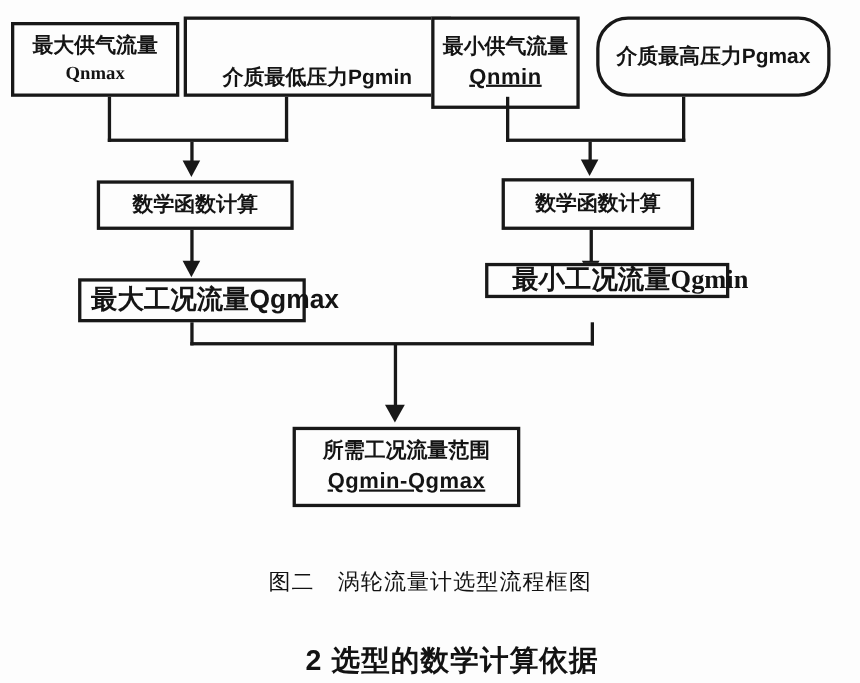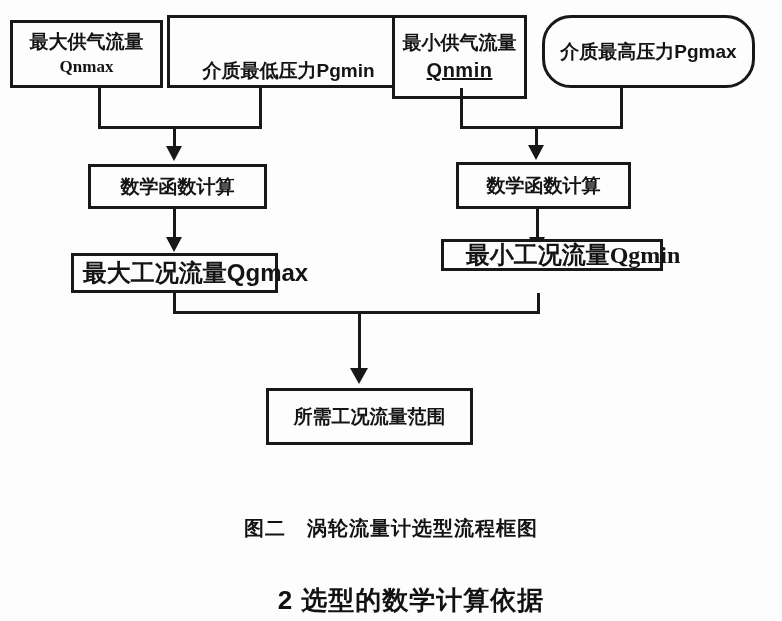--- a/index.html
+++ b/index.html
@@ -65,21 +65,21 @@
     border-right-width: 9px;
     border-top-width: 16px;
   }
   .caption {
     position: absolute;
     left: 0;
     top: 515px;
     width: 782px;
     text-align: center;
     font-size: 20px;
-    font-weight: bold;
+    font-weight: normal;
     letter-spacing: 1px;
     color: #121212;
   }
   .heading {
     position: absolute;
     left: 20px;
     top: 583px;
     width: 782px;
     text-align: center;
     font-size: 26px;
@@ -90,21 +90,21 @@
 
   
   .b-qnmax  { left: 10px;  top: 20px;  width: 153px; height: 68px; }
   .b-pgmin  { left: 167px; top: 15px;  width: 243px; height: 73px; justify-content: flex-end; }
   .b-qnmin  { left: 392px; top: 15px;  width: 135px; height: 84px; }
   .b-pgmax  { left: 542px; top: 15px;  width: 213px; height: 73px; border-radius: 29px; }
   .b-mathl  { left: 88px;  top: 164px; width: 179px; height: 45px; }
   .b-mathr  { left: 456px; top: 162px; width: 175px; height: 47px; }
   .b-qgmax  { left: 71px;  top: 253px; width: 207px; height: 40px; }
   .b-qgmin  { left: 441px; top: 239px; width: 222px; height: 32px; font-family: Liberation Serif, serif; }
-  .b-result { left: 266px; top: 388px; width: 207px; height: 57px; }
+  .b-result { left: 266px; top: 388px; width: 207px; height: 73px; }
 </style>
 </head>
 <body>
 
 <div class="page">
 
   <div class="box b-qnmax">
     <div class="bl fs19">最大供气流量</div>
     <div class="bl mono">Qnmax</div>
   </div>
@@ -154,18 +154,19 @@
   </div>
 
   <div class="vl" style="left:173px; top:293px; height:21px;"></div>
   <div class="vl" style="left:537px; top:293px; height:21px;"></div>
   <div class="hl" style="left:173px; top:311px; width:367px;"></div>
   <div class="vl" style="left:358px; top:313px; height:56px;"></div>
   <div class="ah big" style="left:350px; top:368px;"></div>
 
   <div class="box b-result">
     <div class="bl fs19">所需工况流量范围</div>
+    <div class="bl latin-bold">Qgmin-Qgmax</div>
   </div>
 
   <div class="caption">图二　涡轮流量计选型流程框图</div>
   <div class="heading">2 选型的数学计算依据</div>
 
 </div>
 
 </body></html>

